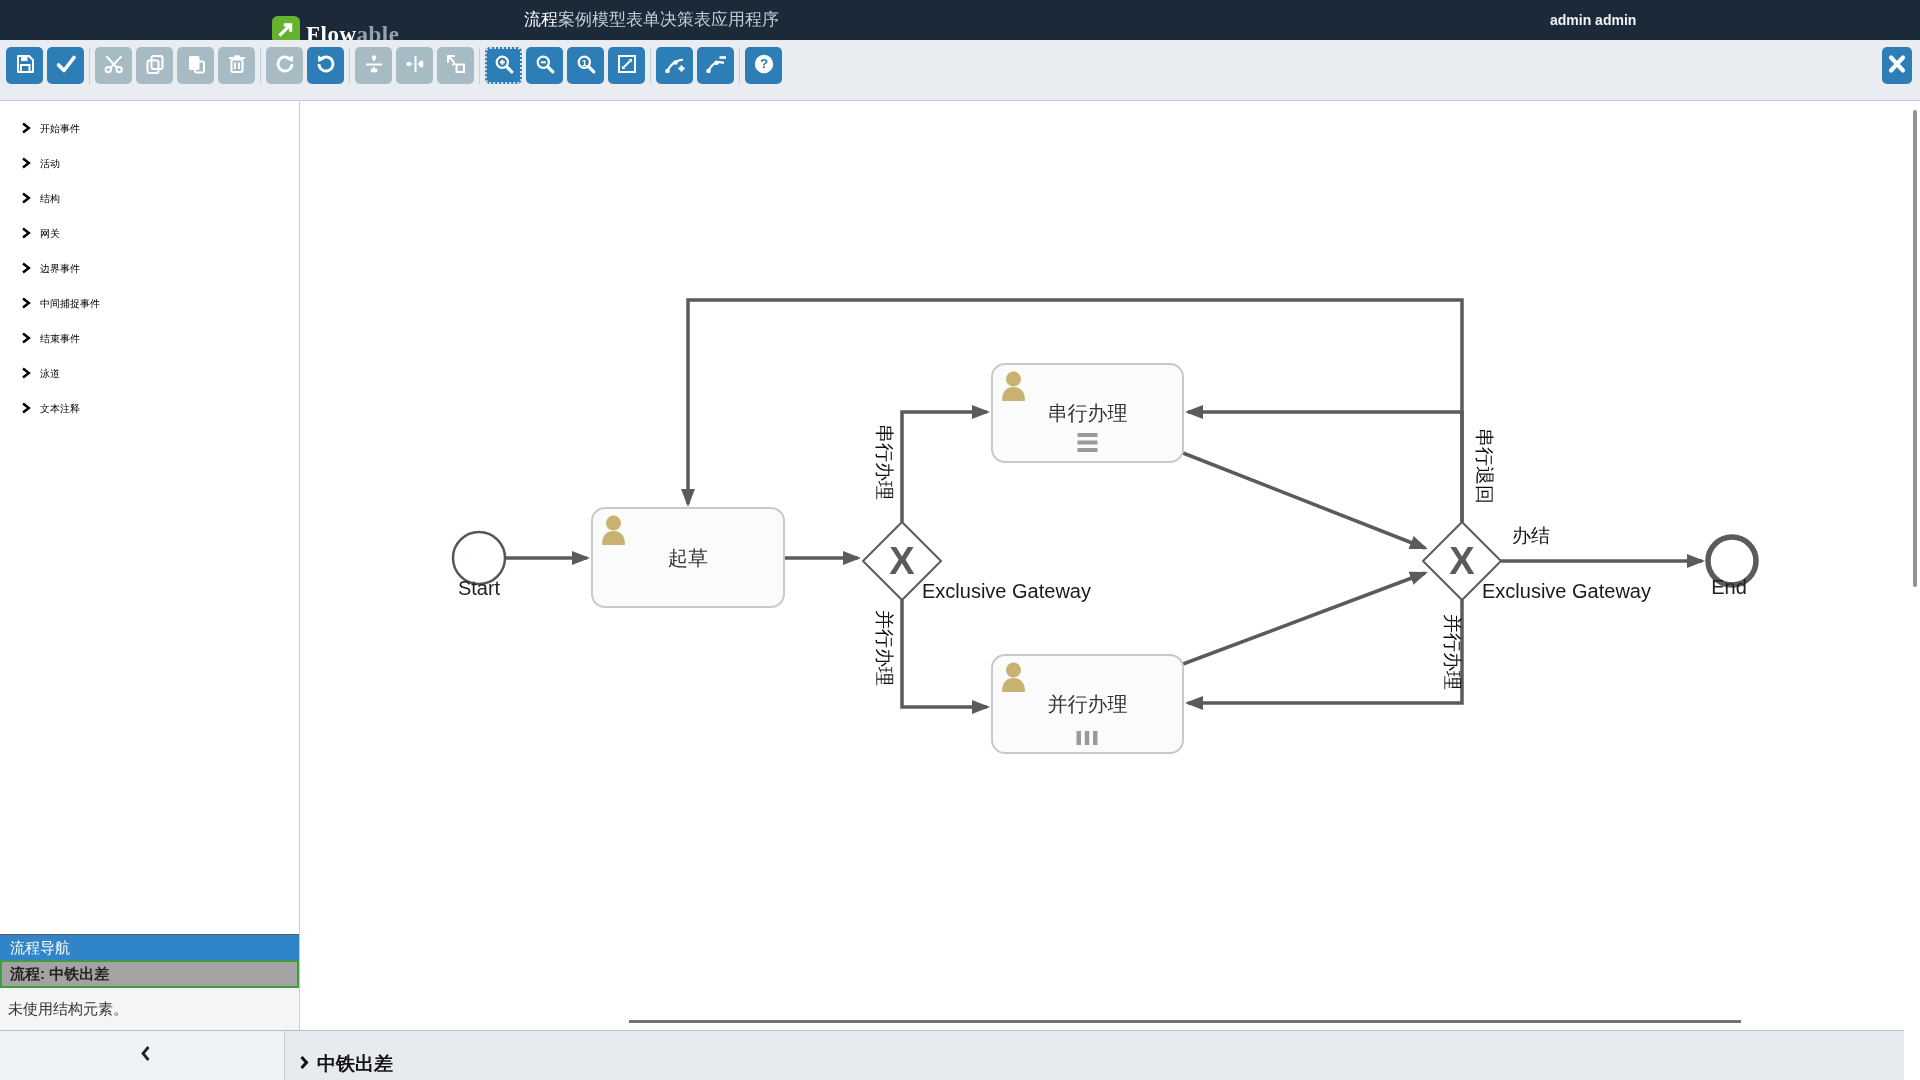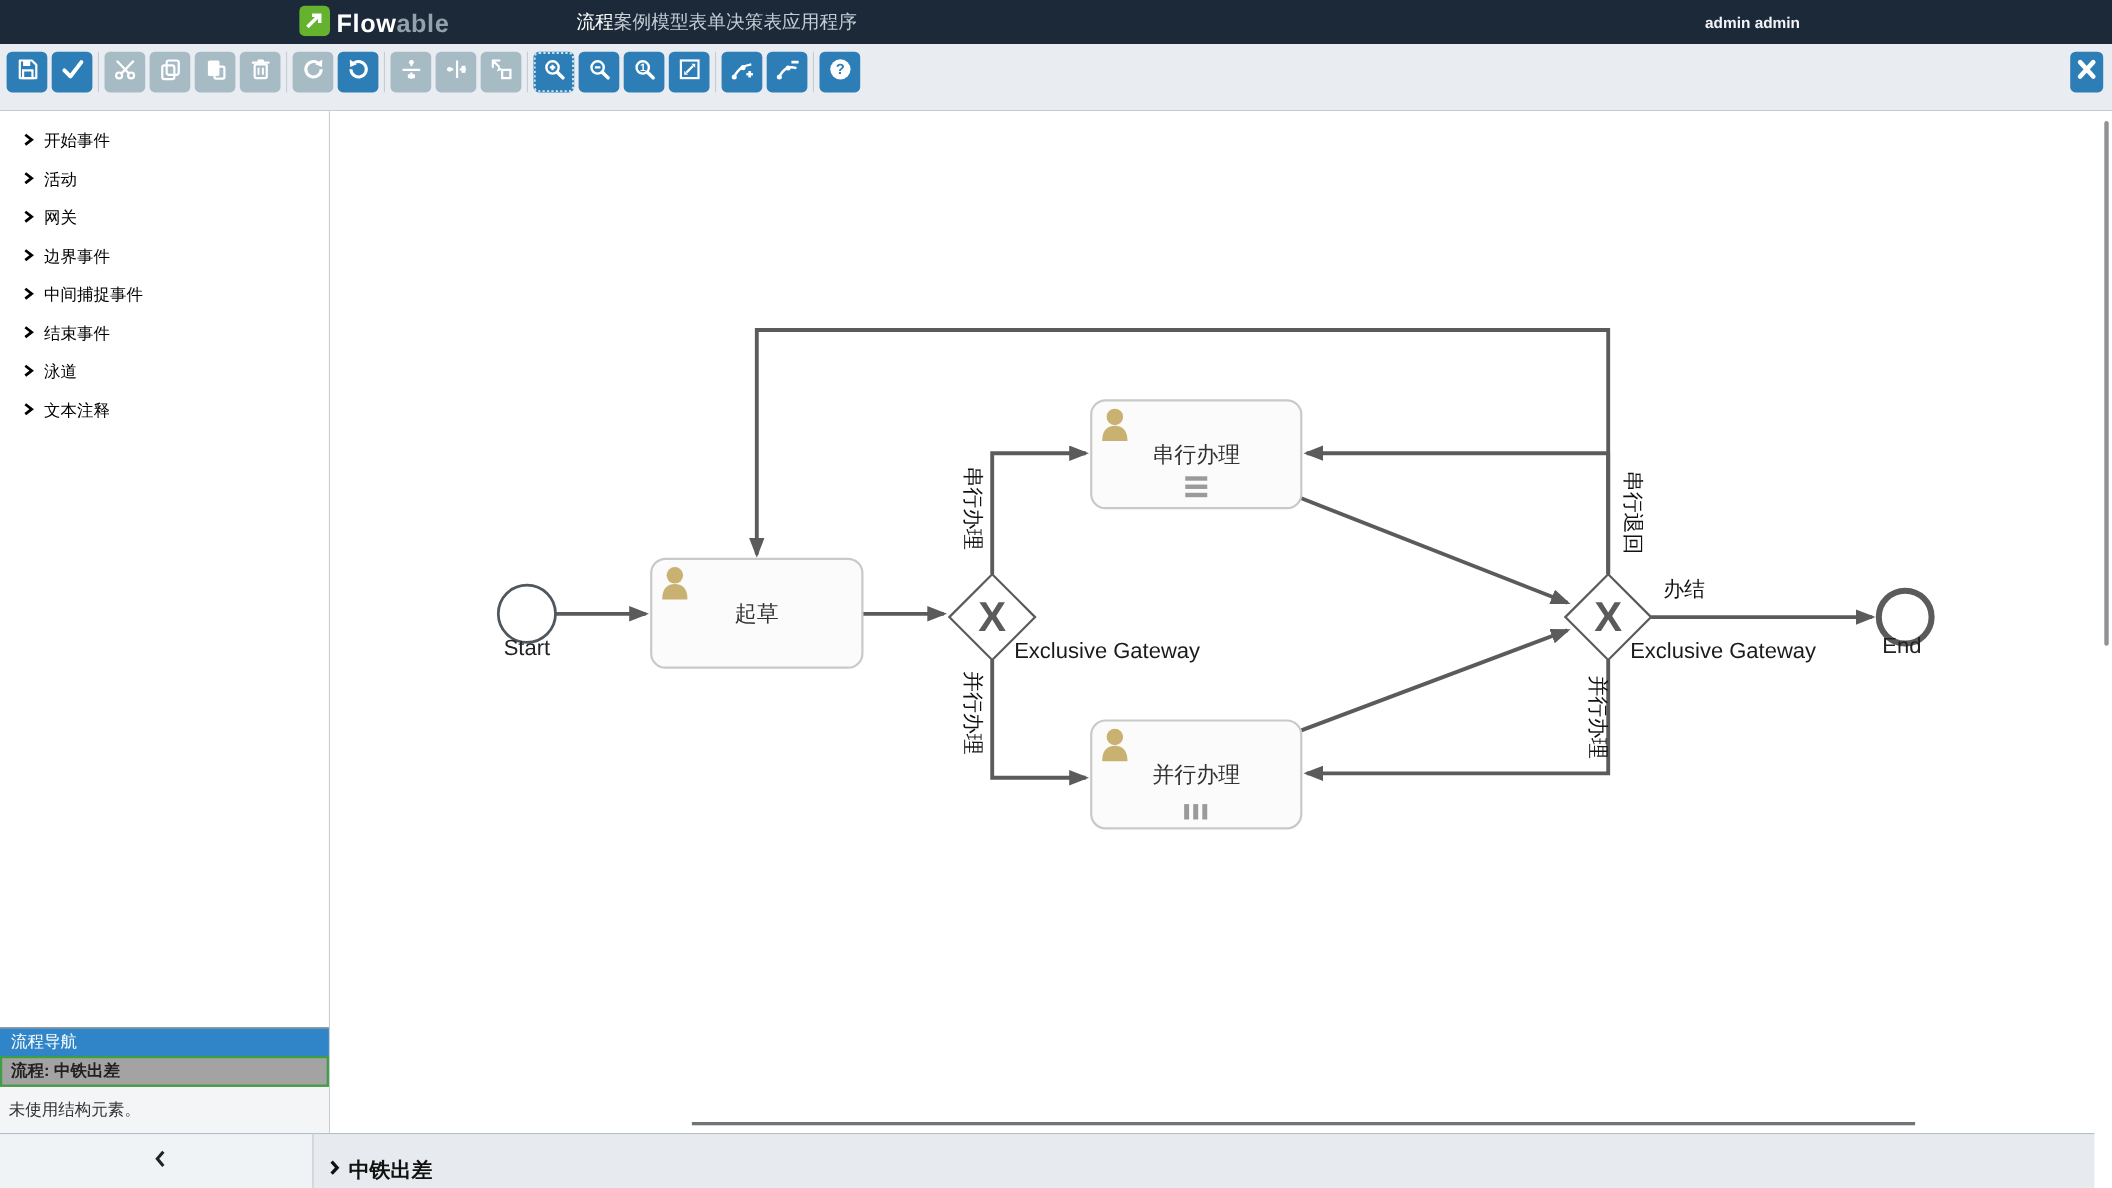--- a/index.html
+++ b/index.html
@@ -3,21 +3,21 @@
 <meta charset="utf-8">
 <style>
   * { margin:0; padding:0; box-sizing:border-box; }
   html,body { width:1920px; height:1080px; overflow:hidden;
     font-family:"Liberation Sans", sans-serif; background:#fff; }
   #app { position:relative; width:1920px; height:1080px; }
 
   
   .navbar { position:absolute; left:0; top:0; width:1920px; height:40px;
     background:#1b2938; }
-  .logo { position:absolute; left:272px; top:5px; display:flex; align-items:center; gap:6px; }
+  .logo { position:absolute; left:272px; top:16px; display:flex; align-items:flex-end; gap:6px;font-family:Liberation Serif, serif; }
   .logo-text { font-size:23px; font-weight:700; letter-spacing:.5px; }
   .logo-text .p1 { color:#ffffff; }
   .logo-text .p2 { color:#93a1ac; }
   .nav-tabs { position:absolute; left:524px; top:0; height:40px; display:flex; list-style:none; }
   .nav-tab { color:#c3ccd4; font-size:17px; line-height:40px; cursor:pointer; white-space:nowrap; }
   .nav-tab.active { color:#ffffff; }
   .nav-user { position:absolute; left:1550px; top:0; height:40px; line-height:40px;
     color:#f2f5f7; font-size:14px; font-weight:700; display:flex; align-items:center; gap:6px;flex-direction:column; }
   .caret-down { width:0; height:0; border-left:5px solid transparent; border-right:5px solid transparent;
     border-top:6px solid #f2f5f7; display:inline-block; }
@@ -38,21 +38,21 @@
   .tb-btn.focused { outline:2px dotted #cfe3f0; outline-offset:-2px; }
   .tb-close { position:absolute; left:1882px; top:47px; width:30px; height:37px;
     border-radius:5px; background:#2d7eb6; display:flex; align-items:center; justify-content:center;
     cursor:pointer; }
 
   
   .sidebar { position:absolute; left:0; top:101px; width:300px; height:929px;
     background:#ffffff; border-right:1px solid #c8cdd2; }
   .palette { padding-top:10px; list-style:none; }
   .palette-item { height:35px; display:flex; align-items:center; gap:9px; padding-left:21px;
-    font-size:15px; color:#000; cursor:pointer; }
+    font-size:10px; color:#000; cursor:pointer; }
 
   
   .navigator { position:absolute; left:0; top:833px; width:299px; height:197px;
     background:#f3f5f6; border-top:1px solid #5a5a5a; }
   .nav-header { height:25px; line-height:25px; background:#2f85c7; color:#fff;
     font-size:15px; font-weight:400; padding-left:10px; }
   .nav-process { height:28px; line-height:24px; background:#a3a3a3; border:2px solid #3f9e41;
     font-size:15px; font-weight:700; color:#222; padding-left:8px; cursor:pointer; }
   .nav-note { padding:12px 8px; font-size:15px; color:#333; }
 
@@ -262,20 +262,26 @@
         <li class="palette-item">
           <span><svg width="10" height="12" viewBox="0 0 10 12">
               <path d="M2 1.5 L7.8 6 L2 10.5" fill="none" stroke="#000" stroke-width="2.5"></path>
             </svg></span>
           <span>活动</span>
         </li>
         <li class="palette-item">
           <span><svg width="10" height="12" viewBox="0 0 10 12">
               <path d="M2 1.5 L7.8 6 L2 10.5" fill="none" stroke="#000" stroke-width="2.5"></path>
             </svg></span>
+          <span>结构</span>
+        </li>
+        <li class="palette-item">
+          <span><svg width="10" height="12" viewBox="0 0 10 12">
+              <path d="M2 1.5 L7.8 6 L2 10.5" fill="none" stroke="#000" stroke-width="2.5"></path>
+            </svg></span>
           <span>网关</span>
         </li>
         <li class="palette-item">
           <span><svg width="10" height="12" viewBox="0 0 10 12">
               <path d="M2 1.5 L7.8 6 L2 10.5" fill="none" stroke="#000" stroke-width="2.5"></path>
             </svg></span>
           <span>边界事件</span>
         </li>
         <li class="palette-item">
           <span><svg width="10" height="12" viewBox="0 0 10 12">

